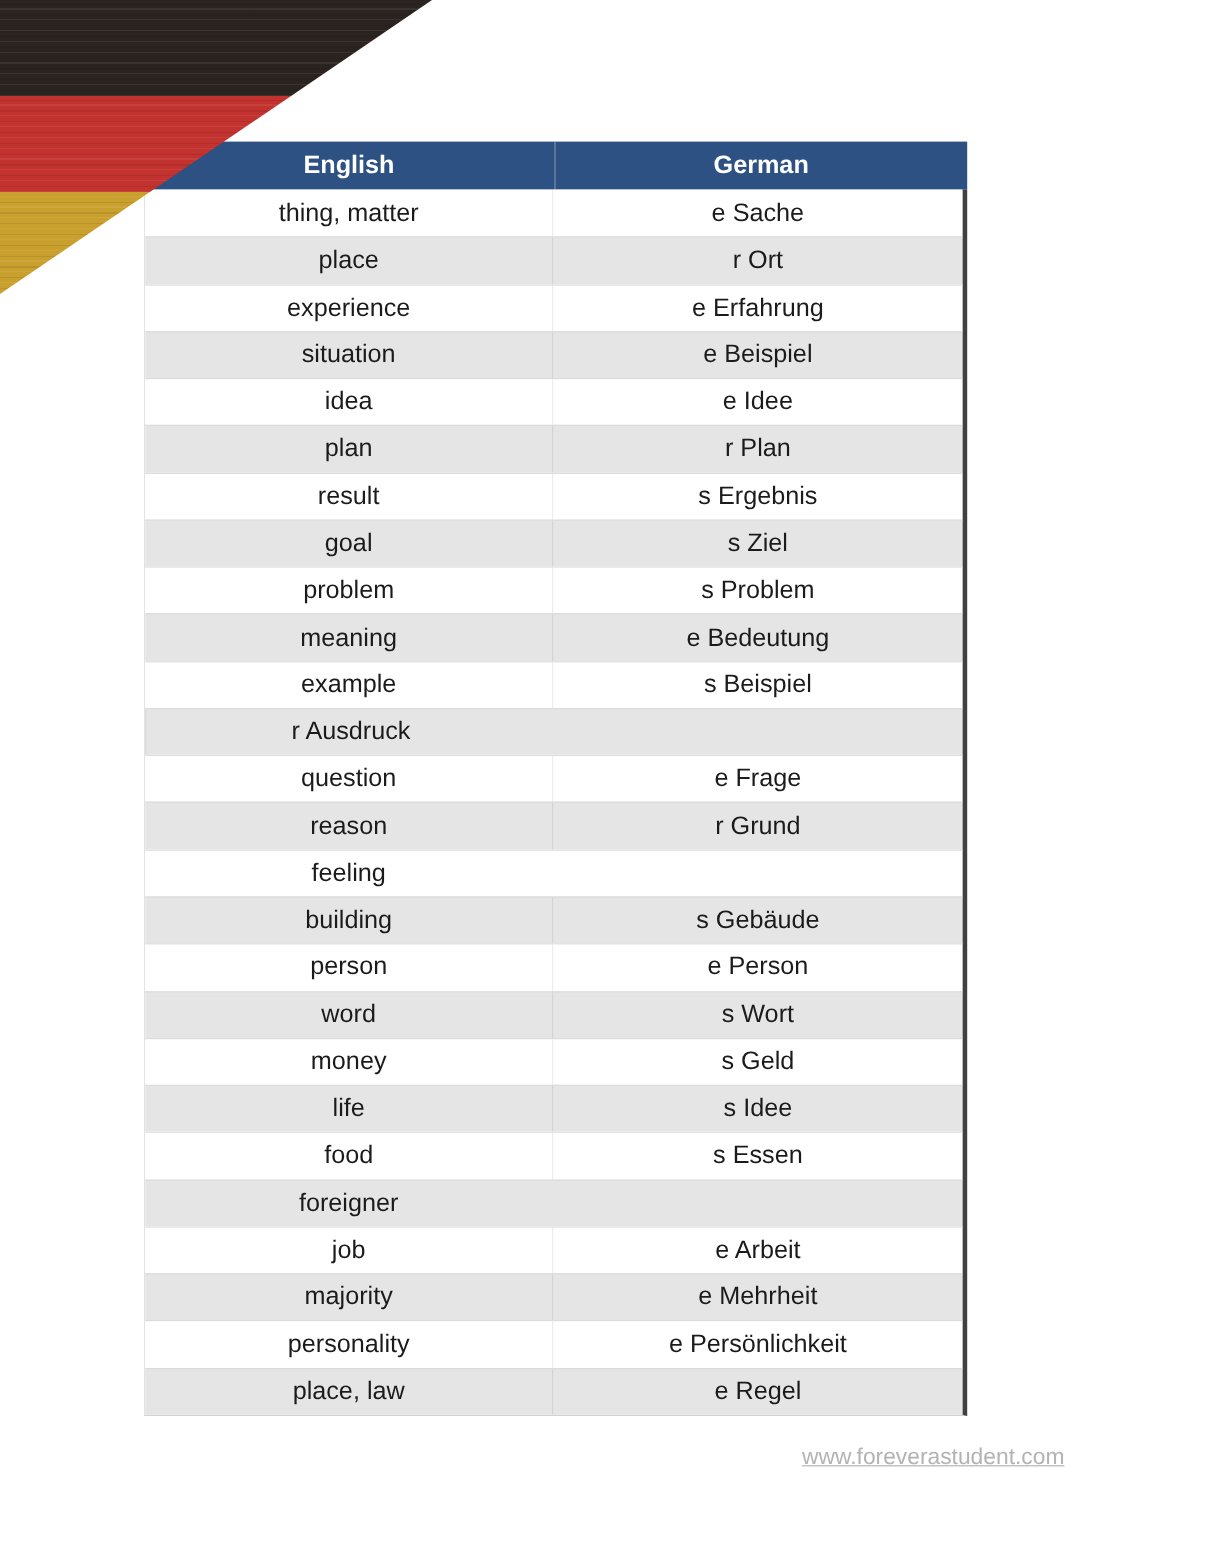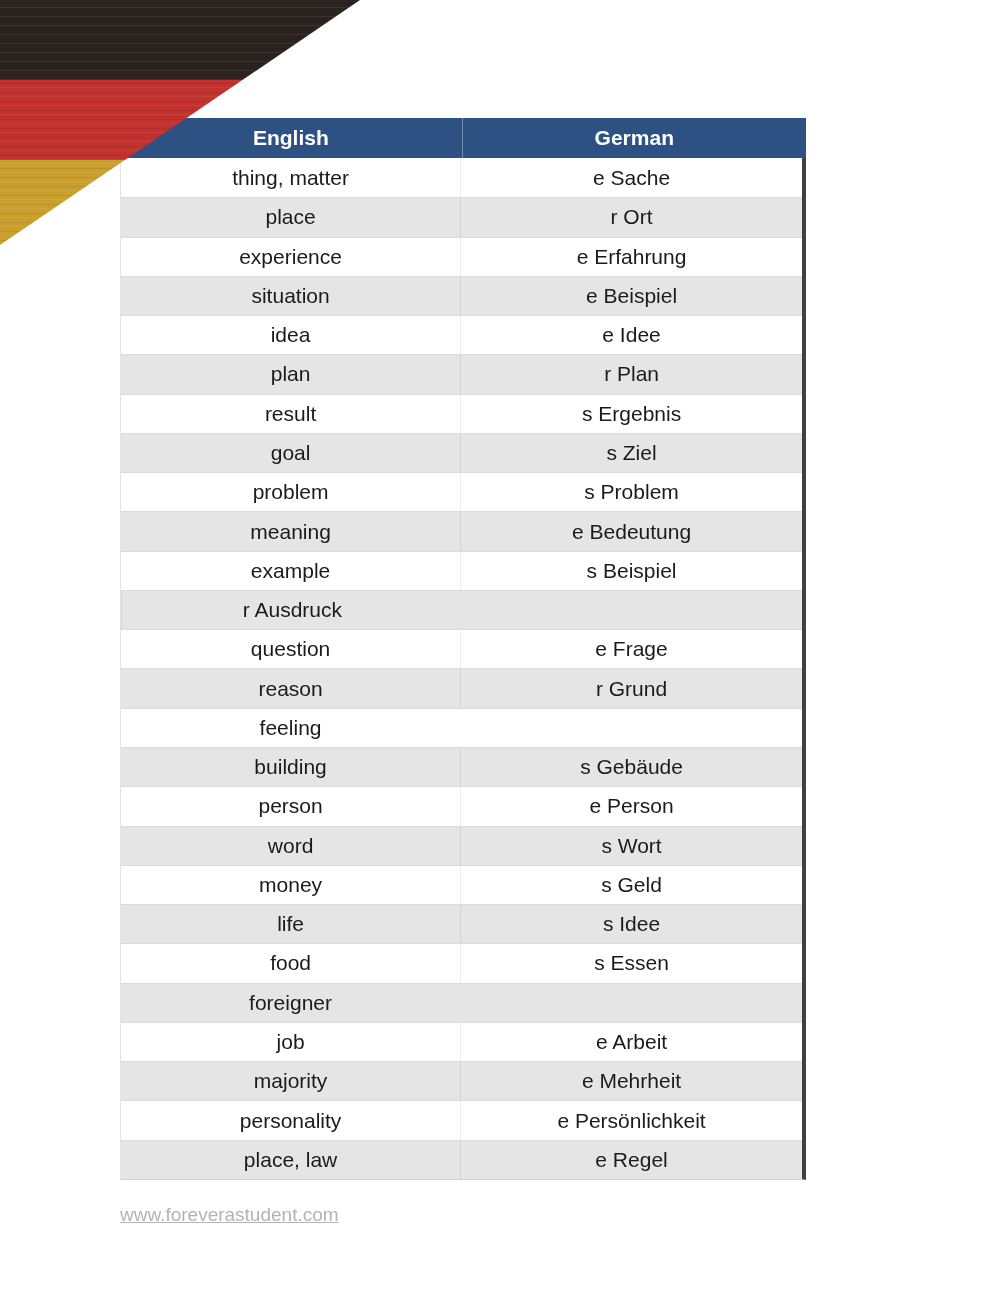--- a/index.html
+++ b/index.html
@@ -83,21 +83,21 @@
   .cell-right {
     width: 50.2%;
     border-left: 1px solid rgba(0,0,0,0.07);
   }
 
   
   .footer {
     position: absolute;
     left: 120px; top: 1204px;
     width: 767px;
-    text-align: left;
+    text-align: right;
   }
   .site-link {
     color: #b3b3b3;
     font-size: 19px;
     text-decoration: underline;
     cursor: pointer;
   }
 </style>
 </head>
 <body>

